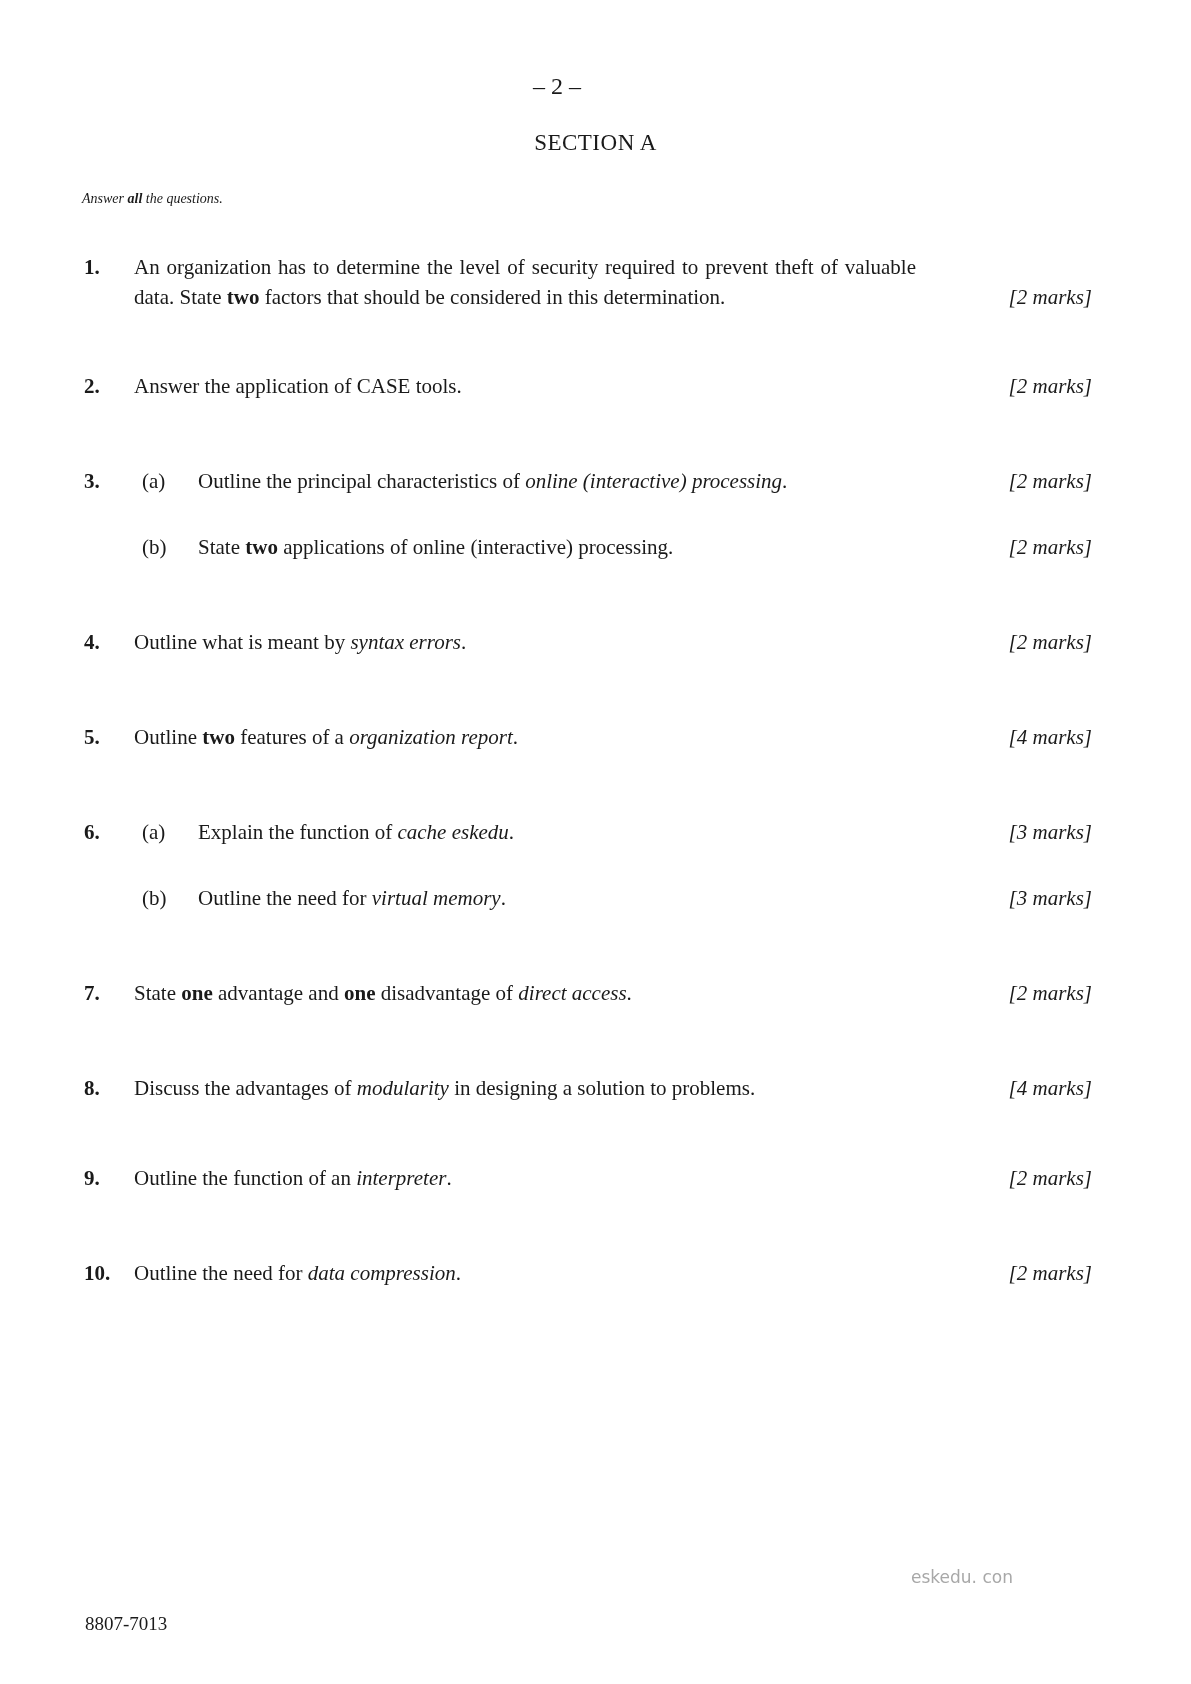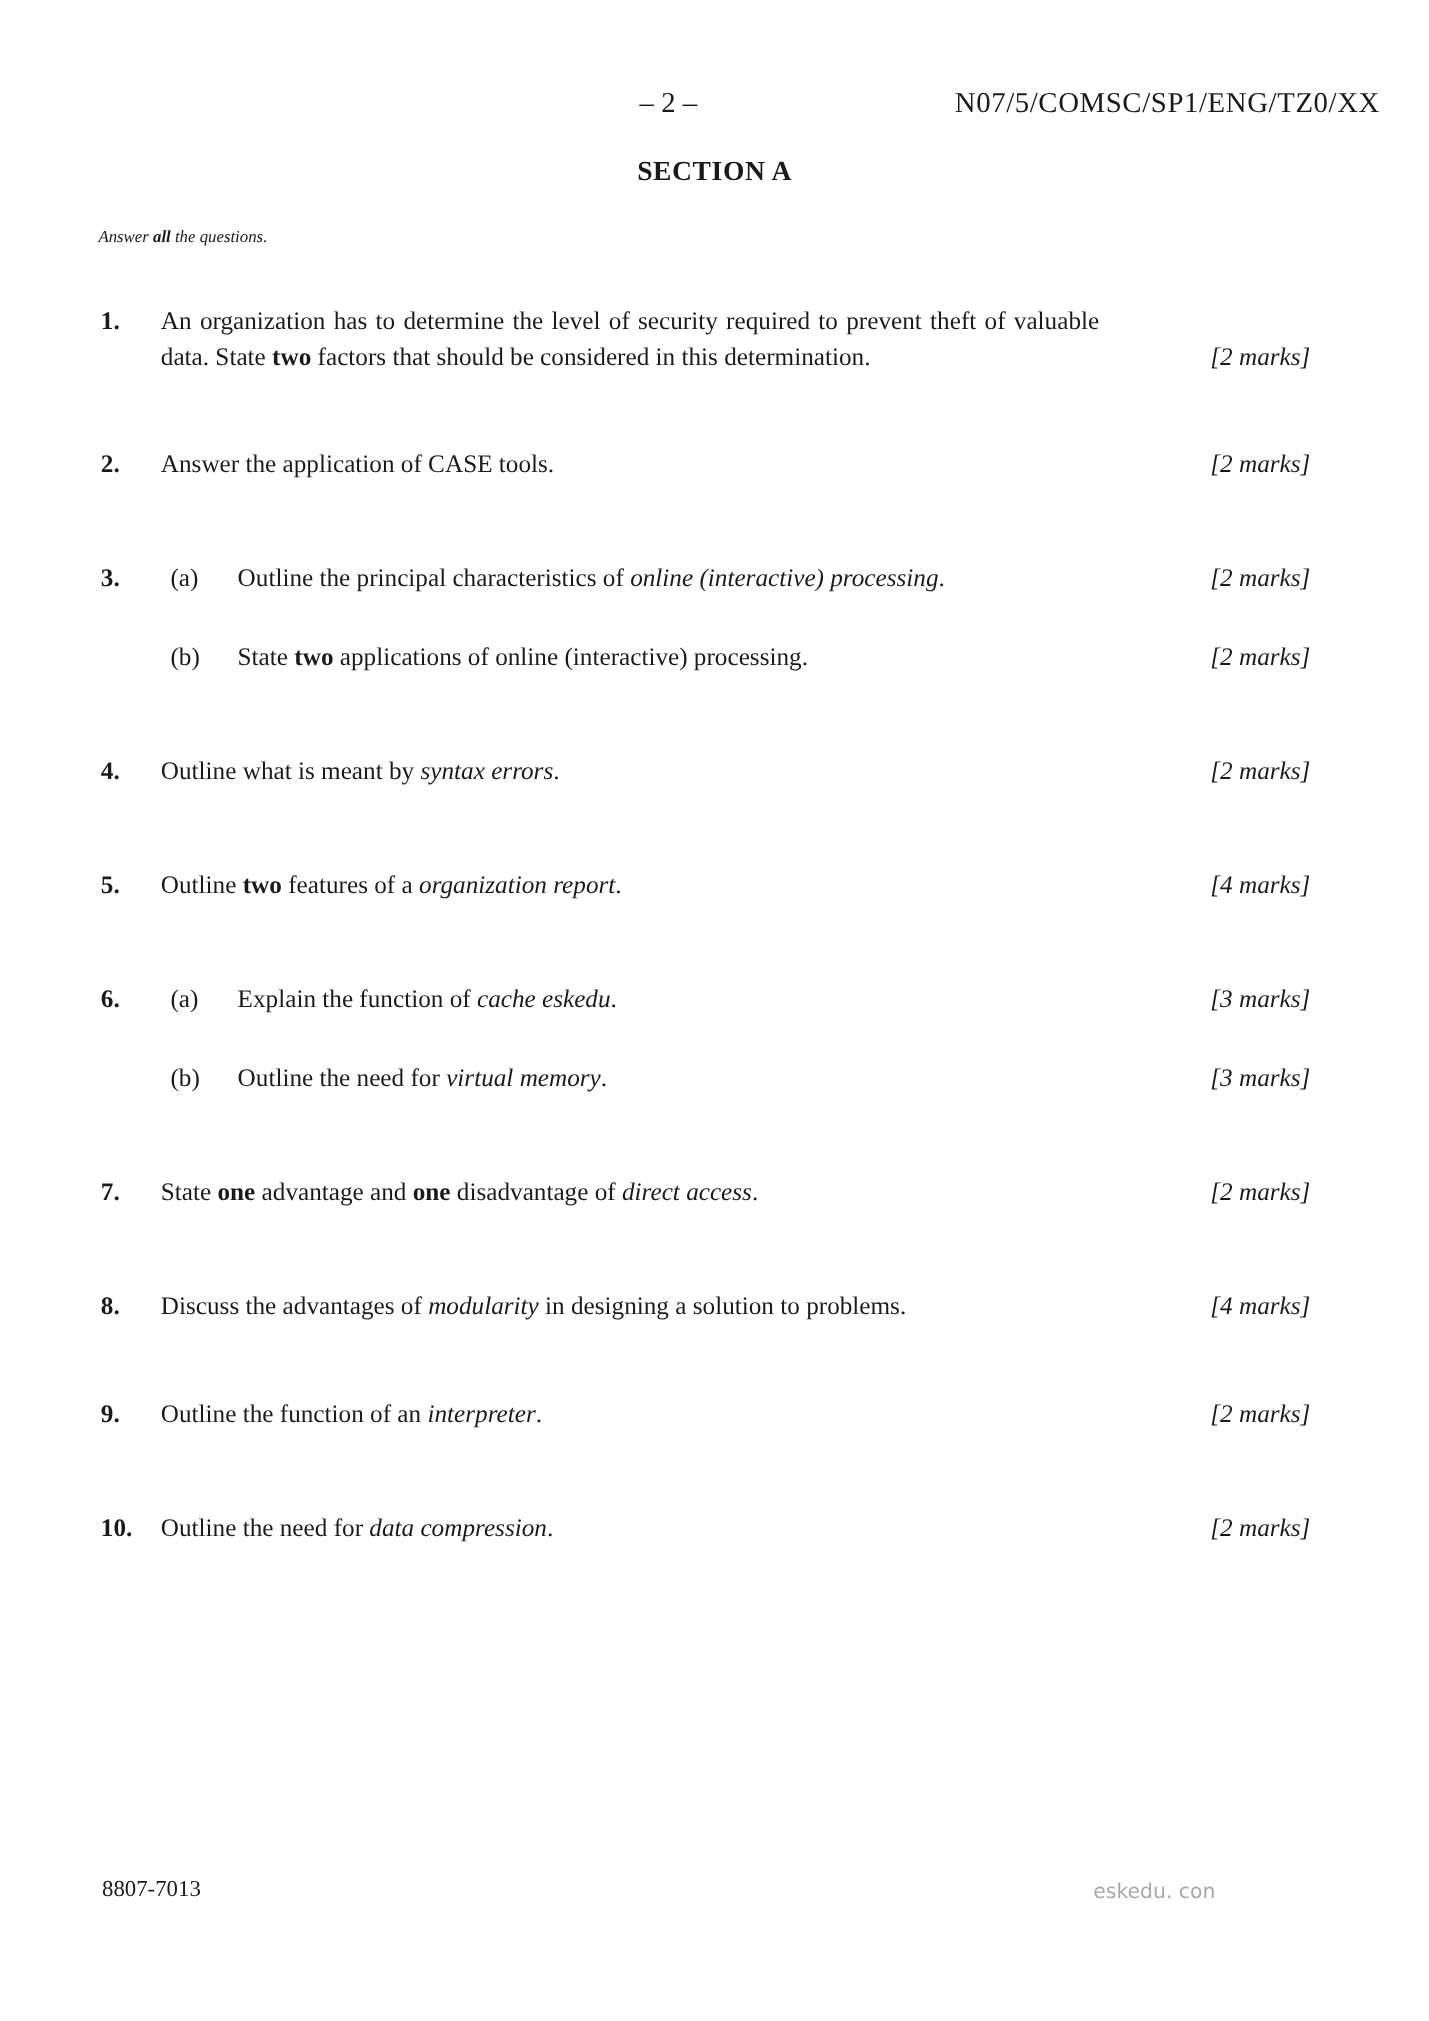--- a/index.html
+++ b/index.html
@@ -17,55 +17,54 @@
     position:absolute; left:614px; top:44px;
     font-family:"DejaVu Sans","Liberation Sans",sans-serif;
     font-size:19px; line-height:22px; color:#b4b4b4;
   }
   .hdr-page-num { position:absolute; left:533px; top:72px; font-size:24px; line-height:28px; }
   .hdr-code { position:absolute; right:41px; top:72px; font-size:24px; line-height:28px; letter-spacing:0.5px; }
 
   .section-title {
     position:absolute; left:0; top:130px; width:100%;
     margin:0; text-align:center;
-    font-size:23px; font-weight:bold; letter-spacing:0.5px;
+    font-size:23px; font-weight:normal; letter-spacing:0.5px;
   }
   .instruction {
     position:absolute; left:82px; top:186px; margin:0;
     font-size:14px; font-style:italic; line-height:26px;
   }
   .instruction strong { font-weight:bold; }
 
   .q-row { position:absolute; left:0; width:1191px; font-size:21px; line-height:30px; }
   .q-num  { position:absolute; left:84px;  top:0; font-weight:bold; }
   .q-sub  { position:absolute; left:142px; top:0; }
   .q-text { position:absolute; left:134px; top:0; white-space:nowrap; }
   .q-text.subtext { left:198px; }
   .q-text.justify { white-space:normal; text-align:justify; width:782px; }
   .q-text .b { font-weight:bold;margin-top:15px; }
   .q-text .i { font-style:italic; }
   .q-marks { position:absolute; right:99px; top:0; font-style:italic;text-align:right; }
   .q-marks.line2 { top:30px; }
 
   .ftr-id {
-    position:absolute; left:85px; top:1564px;
+    position:absolute; left:85px; top:1613px;
     font-size:19px; line-height:22px;text-align:right;
   }
   .ftr-watermark {
     position:absolute; left:911px; top:1567px;
     font-family:"DejaVu Sans","Liberation Sans",sans-serif;
     font-size:17px; line-height:20px; color:#a8a8a8;
   }
 </style>
 </head>
 <body>
 
 <div class="page">
   <div class="hdr-page-num">– 2 –</div>
-  <div class="hdr-code">N07/5/COMSC/SP1/ENG/TZ0/XX</div>
 
   <h1 class="section-title">SECTION A</h1>
 
   <p class="instruction"><span>Answer </span><strong>all</strong><span> the questions.</span></p>
 
   <div id="questions">
       <div class="q-row" style="top: 252px;">
         <span class="q-num">1.</span>
         <div class="q-text justify"><span class="n">An organization has to determine the level of security required to prevent theft of valuable data.  State </span><span class="b">two</span><span class="n"> factors that should be considered in this determination.</span></div>
         <span class="q-marks line2">[2 marks]</span>

